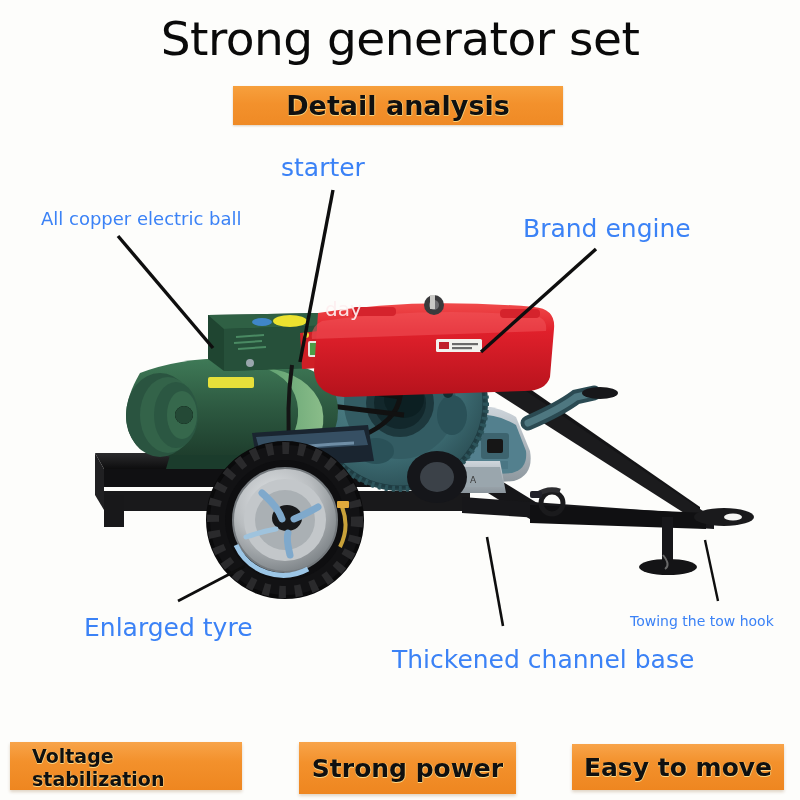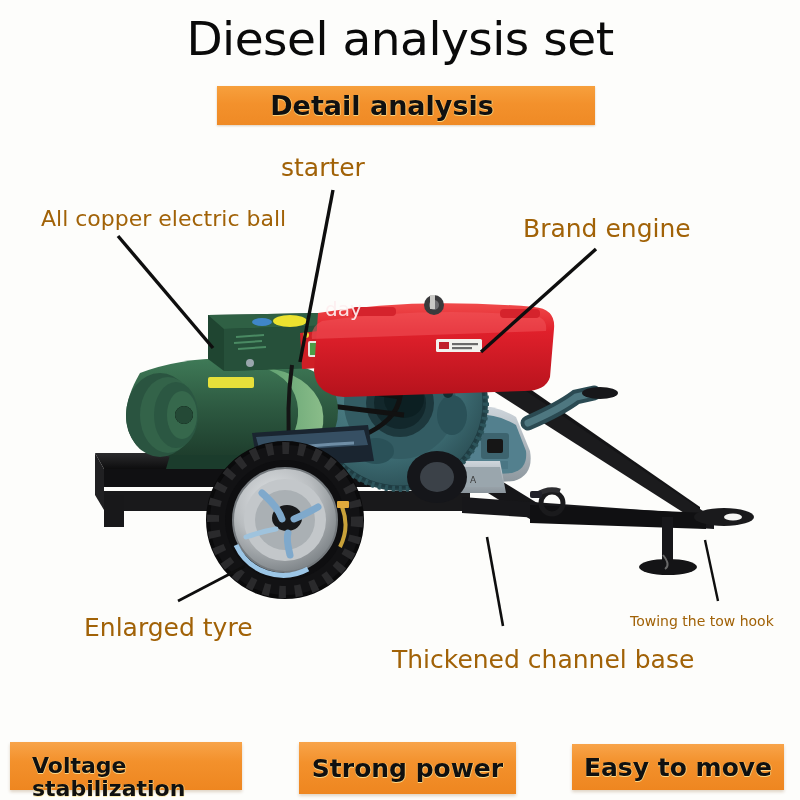--- a/index.html
+++ b/index.html
@@ -32,23 +32,23 @@
     font-weight: 400;
     letter-spacing: -0.5px;
     color: #0a0a0a;
     font-family: "DejaVu Sans", sans-serif;
     white-space: nowrap;
   }
 
   
   .subbanner {
     position: absolute;
-    left: 217px;
+    left: 233px;
     top: 86px;
-    width: 378px;
+    width: 330px;
     height: 39px;
     background: linear-gradient(180deg, #f7a03d 0%, #f3912c 45%, #ef8a25 100%);
     box-shadow: 0 1px 2px rgba(120, 70, 10, 0.25);
   }
   .subbanner-text {
     position: absolute;
     left: 0;
     top: 0;
     width: 330px;
     height: 39px;
@@ -60,26 +60,26 @@
     color: #101010;
     text-shadow: 0 1px 0 rgba(255, 232, 150, 0.75),
                  1px 0 0 rgba(255, 232, 150, 0.55);
     white-space: nowrap;
   }
 
   
   .callout {
     position: absolute;
     font-family: "DejaVu Sans", sans-serif;
-    color: #a16207;
+    color: #3b82f6;
     white-space: nowrap;
     font-weight: 400;
   }
   .callout.lg  { font-size: 25px; line-height: 30px; }
-  .callout.md  { font-size: 22px; line-height: 27px; }
+  .callout.md  { font-size: 18px; line-height: 27px; }
   .callout.sm  { font-size: 14px; line-height: 18px; font-weight: 400; }
 
   #cl-starter      { left: 281px; top: 153px; }
   #cl-copper       { left: 41px;  top: 205px; }
   #cl-brand        { left: 523px; top: 205px; margin-top: 9px; }
   #cl-tyre         { left: 84px;  top: 613px; }
   #cl-channel      { left: 392px; top: 645px; }
   #cl-towhook      { left: 630px; top: 612px; }
 
   
@@ -116,35 +116,35 @@
     color: #101010;
     text-shadow: 0 1px 0 rgba(255, 233, 158, 0.8),
                  1px 0 0 rgba(255, 233, 158, 0.5);
     text-align: center;
   }
   #feat-0 { left: 10px;  top: 742px; width: 232px; height: 48px; }
   #feat-0 .feat-text {
     justify-content: flex-start;
     padding-left: 22px;
     box-sizing: border-box;
-    font-size: 22px;
+    font-size: 19px;
     line-height: 23px;
     text-align: left;
     display: block;
-    padding-top: 12px;
+    padding-top: 3px;
   }
   #feat-1 { left: 299px; top: 742px; width: 217px; height: 52px; }
   #feat-2 { left: 572px; top: 744px; width: 212px; height: 46px; }
 </style>
 </head>
 <body>
 
 <div id="poster">
 
-  <div class="headline">Diesel analysis set</div>
+  <div class="headline">Strong generator set</div>
 
   <div class="subbanner">
     <div class="subbanner-text">Detail analysis</div>
   </div>
 
   <div id="photo">
     <svg width="800" height="345" viewBox="0 0 800 345">
       <defs>
         <linearGradient id="gGreen" x1="0" y1="0" x2="0" y2="1">
           <stop offset="0%" stop-color="#3f7a57"></stop>

